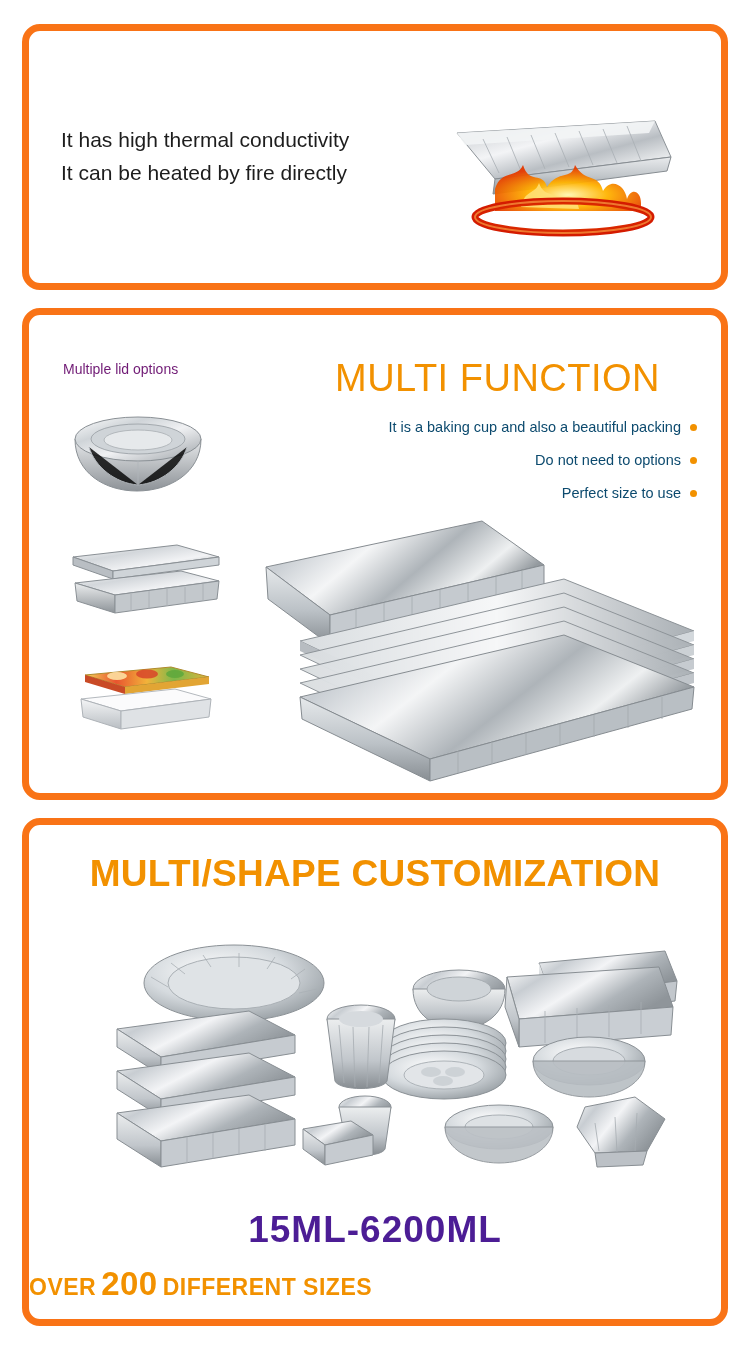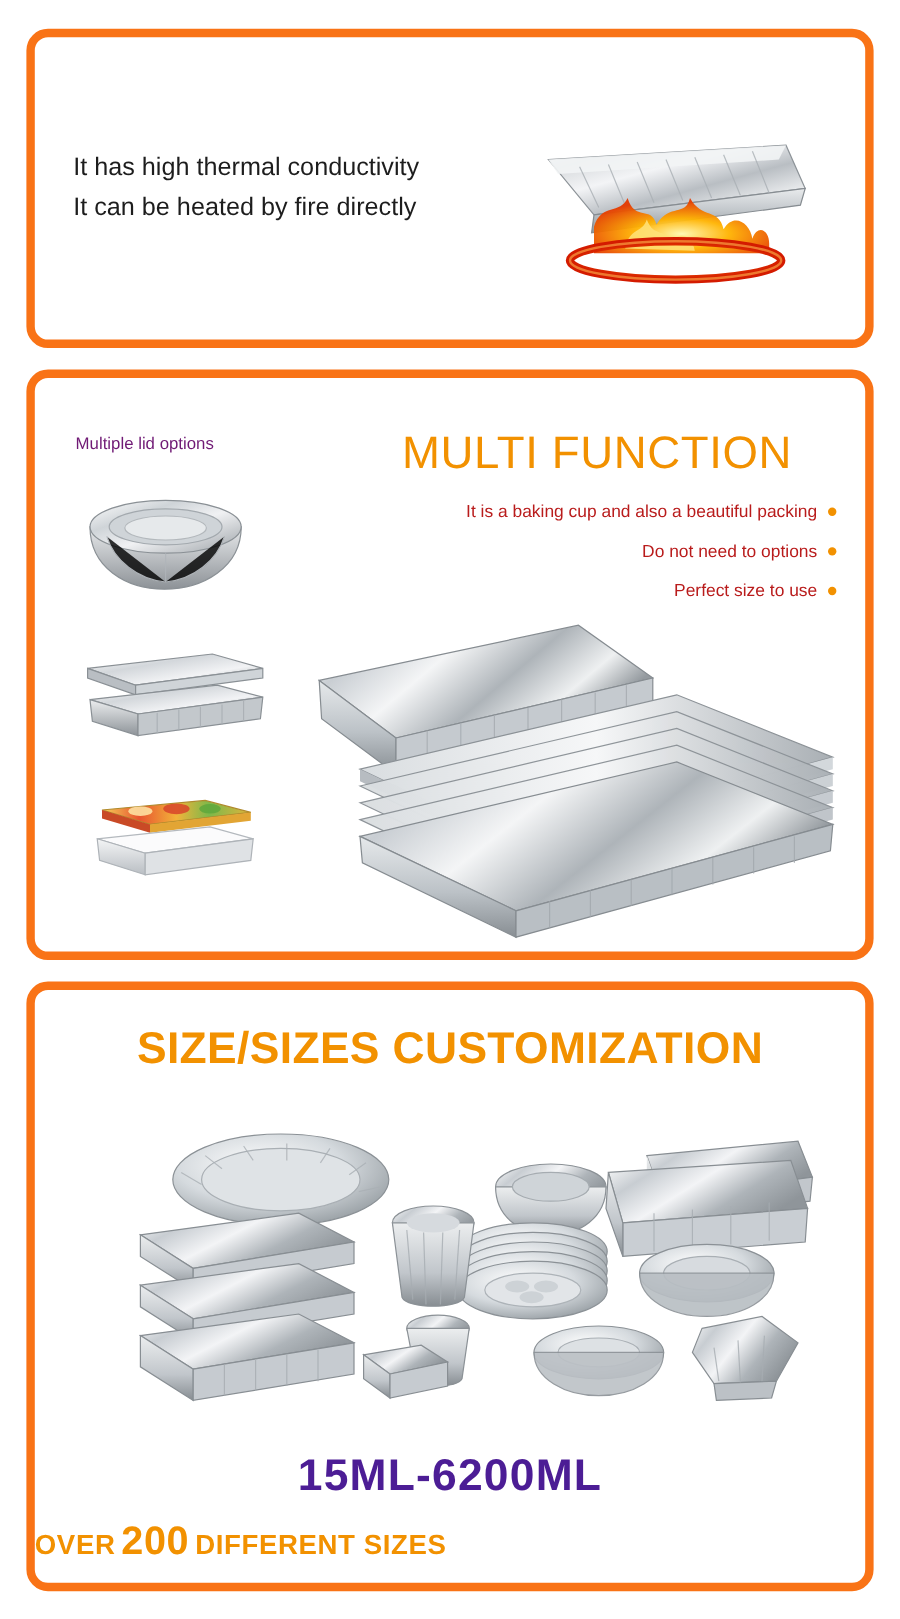--- a/index.html
+++ b/index.html
@@ -30,21 +30,21 @@
     position:absolute;left:34px;top:46px;font-size:14px;color:#701a75;
   }
   .multi-title{
     position:absolute;left:290px;top:42px;
     font-size:38px;font-weight:normal;color:#F29100;letter-spacing:.5px;
     font-family:"Liberation Sans",sans-serif;
     margin-left:16px;
   }
   .bullets{position:absolute;right:24px;top:104px;text-align:right;}
   .bullet-row{
-    font-size:14.5px;color:#b91c1c;margin-bottom:17px;white-space:nowrap;
+    font-size:14.5px;color:#0c4a6e;margin-bottom:17px;white-space:nowrap;
   }
   .bullet-dot{
     display:inline-block;width:7px;height:7px;border-radius:50%;
     background:#F29100;margin-left:9px;vertical-align:middle;position:relative;top:-1px;
   }
   .lid-slot{position:absolute;left:30px;width:180px;height:100px;}
   #lid-round{top:88px;}
   #lid-rect{top:212px;}
   #lid-printed{top:330px;}
   .tray-stack-art{position:absolute;left:215px;top:180px;width:470px;height:290px;}
@@ -298,21 +298,21 @@
           <path d="M316,251 L316,229"></path>
             <path d="M350,242 L350,220"></path>
             <path d="M384,233 L384,211"></path>
             <path d="M418,224 L418,202"></path>
         </g>
       </svg>
     </div>
   </div>
 
   <div class="card" id="card-size">
-    <div class="size-title">SIZE/SIZES CUSTOMIZATION</div>
+    <div class="size-title">MULTI/SHAPE CUSTOMIZATION</div>
 
     <div class="size-art">
       <svg width="580" height="275" viewBox="0 0 580 275">
         <defs>
           <linearGradient id="m1" x1="0" y1="0" x2="1" y2="0.5">
             <stop offset="0%" stop-color="#ffffff"></stop>
               <stop offset="25%" stop-color="#c8cdd2"></stop>
             <stop offset="50%" stop-color="#f3f4f6"></stop>
               <stop offset="75%" stop-color="#aeb4b9"></stop>
             <stop offset="100%" stop-color="#8f959a"></stop>

